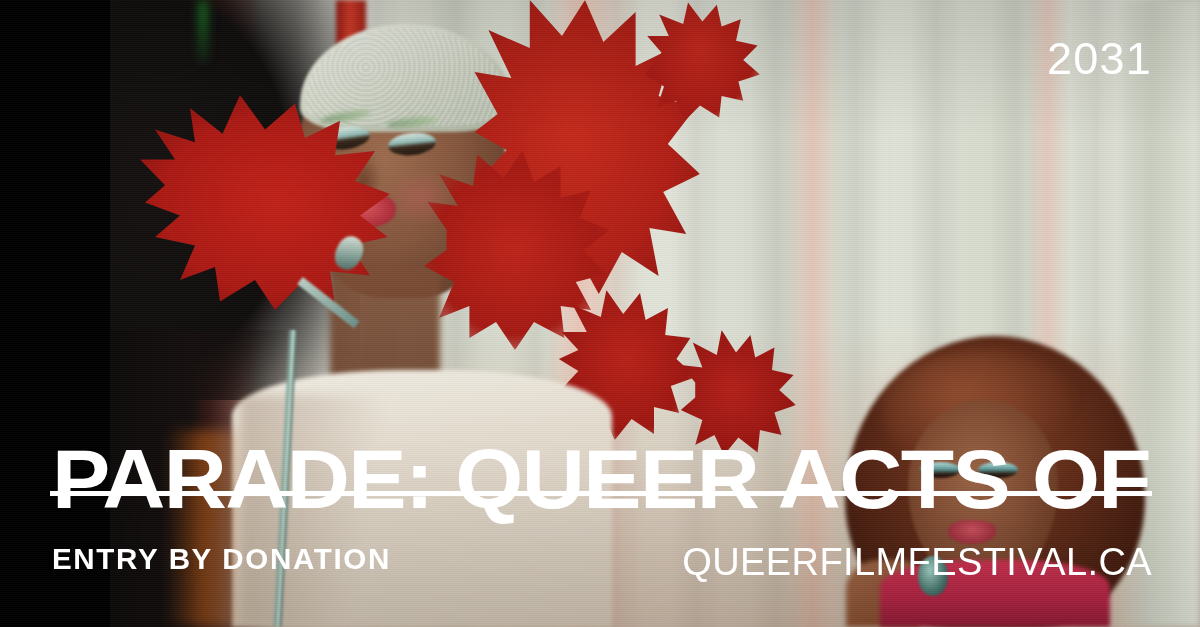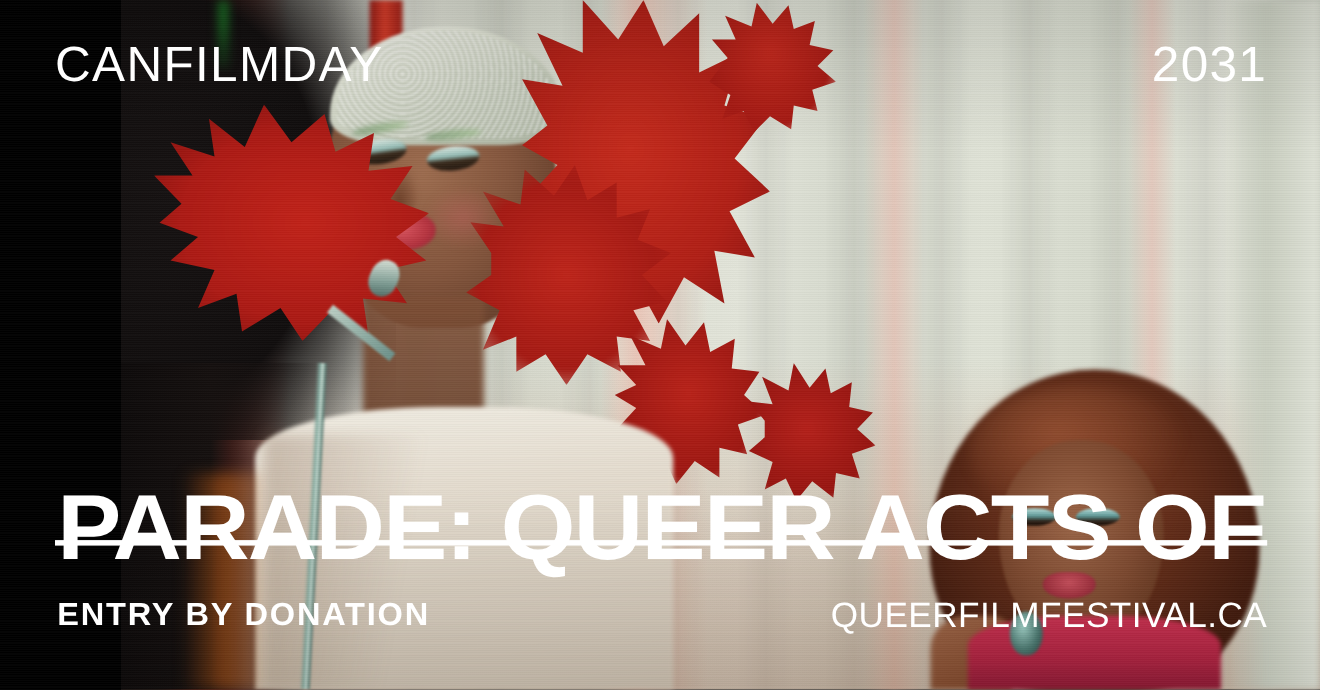--- a/index.html
+++ b/index.html
@@ -331,21 +331,21 @@
 
   .entry {
     position:absolute; left:52px; top:545px;
     color:#fff; font-weight:700; font-size:29px;
     letter-spacing:1.6px; line-height:1;
     transform:scaleX(1.02); transform-origin:left top;
     white-space:nowrap;
   }
   .site {
     position:absolute; right:48px; top:543px;
-    color:#fff; font-weight:400; font-size:32px;
+    color:#fff; font-weight:400; font-size:38px;
     letter-spacing:.4px; line-height:1;
     white-space:nowrap;
   }
 </style>
 </head>
 <body>
 
 <div class="banner">
 
   <div class="photo">
@@ -395,21 +395,20 @@
     <div class="p2-dress"></div>
     <div class="p2-mic"></div>
 
     <div class="blackband"></div>
     <div class="grain"></div>
     <div class="scrim"></div>
   </div>
 
   <div class="overlay">
 
-    <div class="brand">CANFILMDAY</div>
 
     <div class="year">2031</div>
 
     <div class="headline">
       <span class="ln">PARADE: QUEER ACTS OF</span>
       
     </div>
 
     <div class="rule"></div>
 

